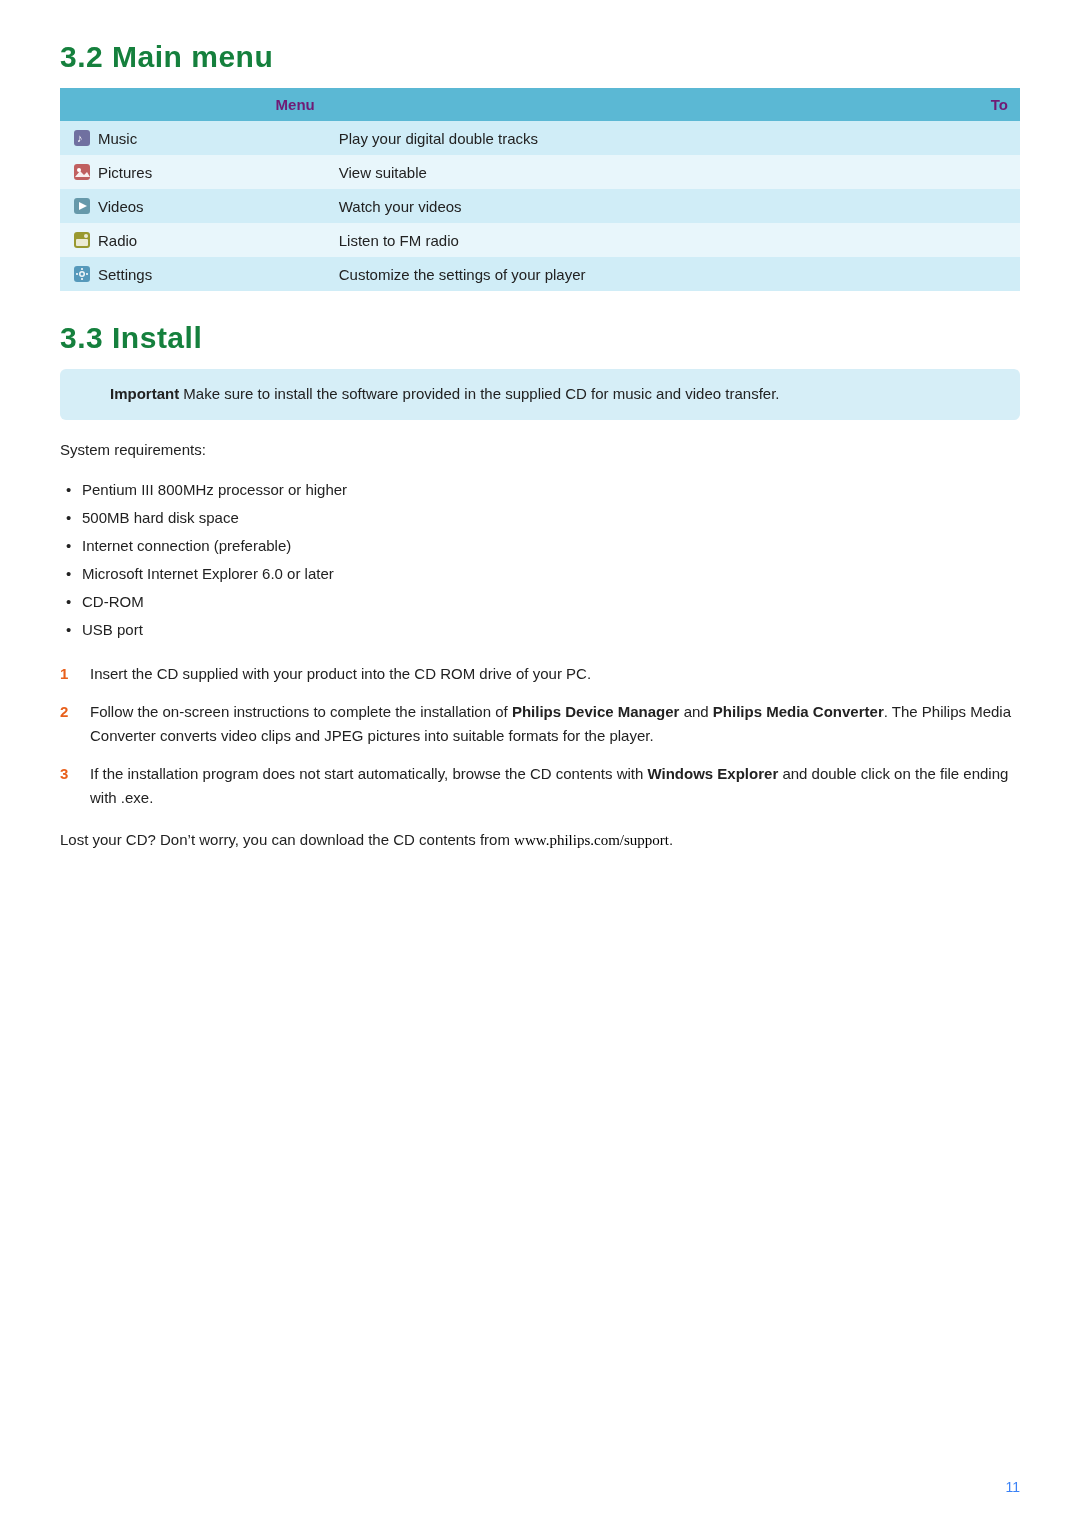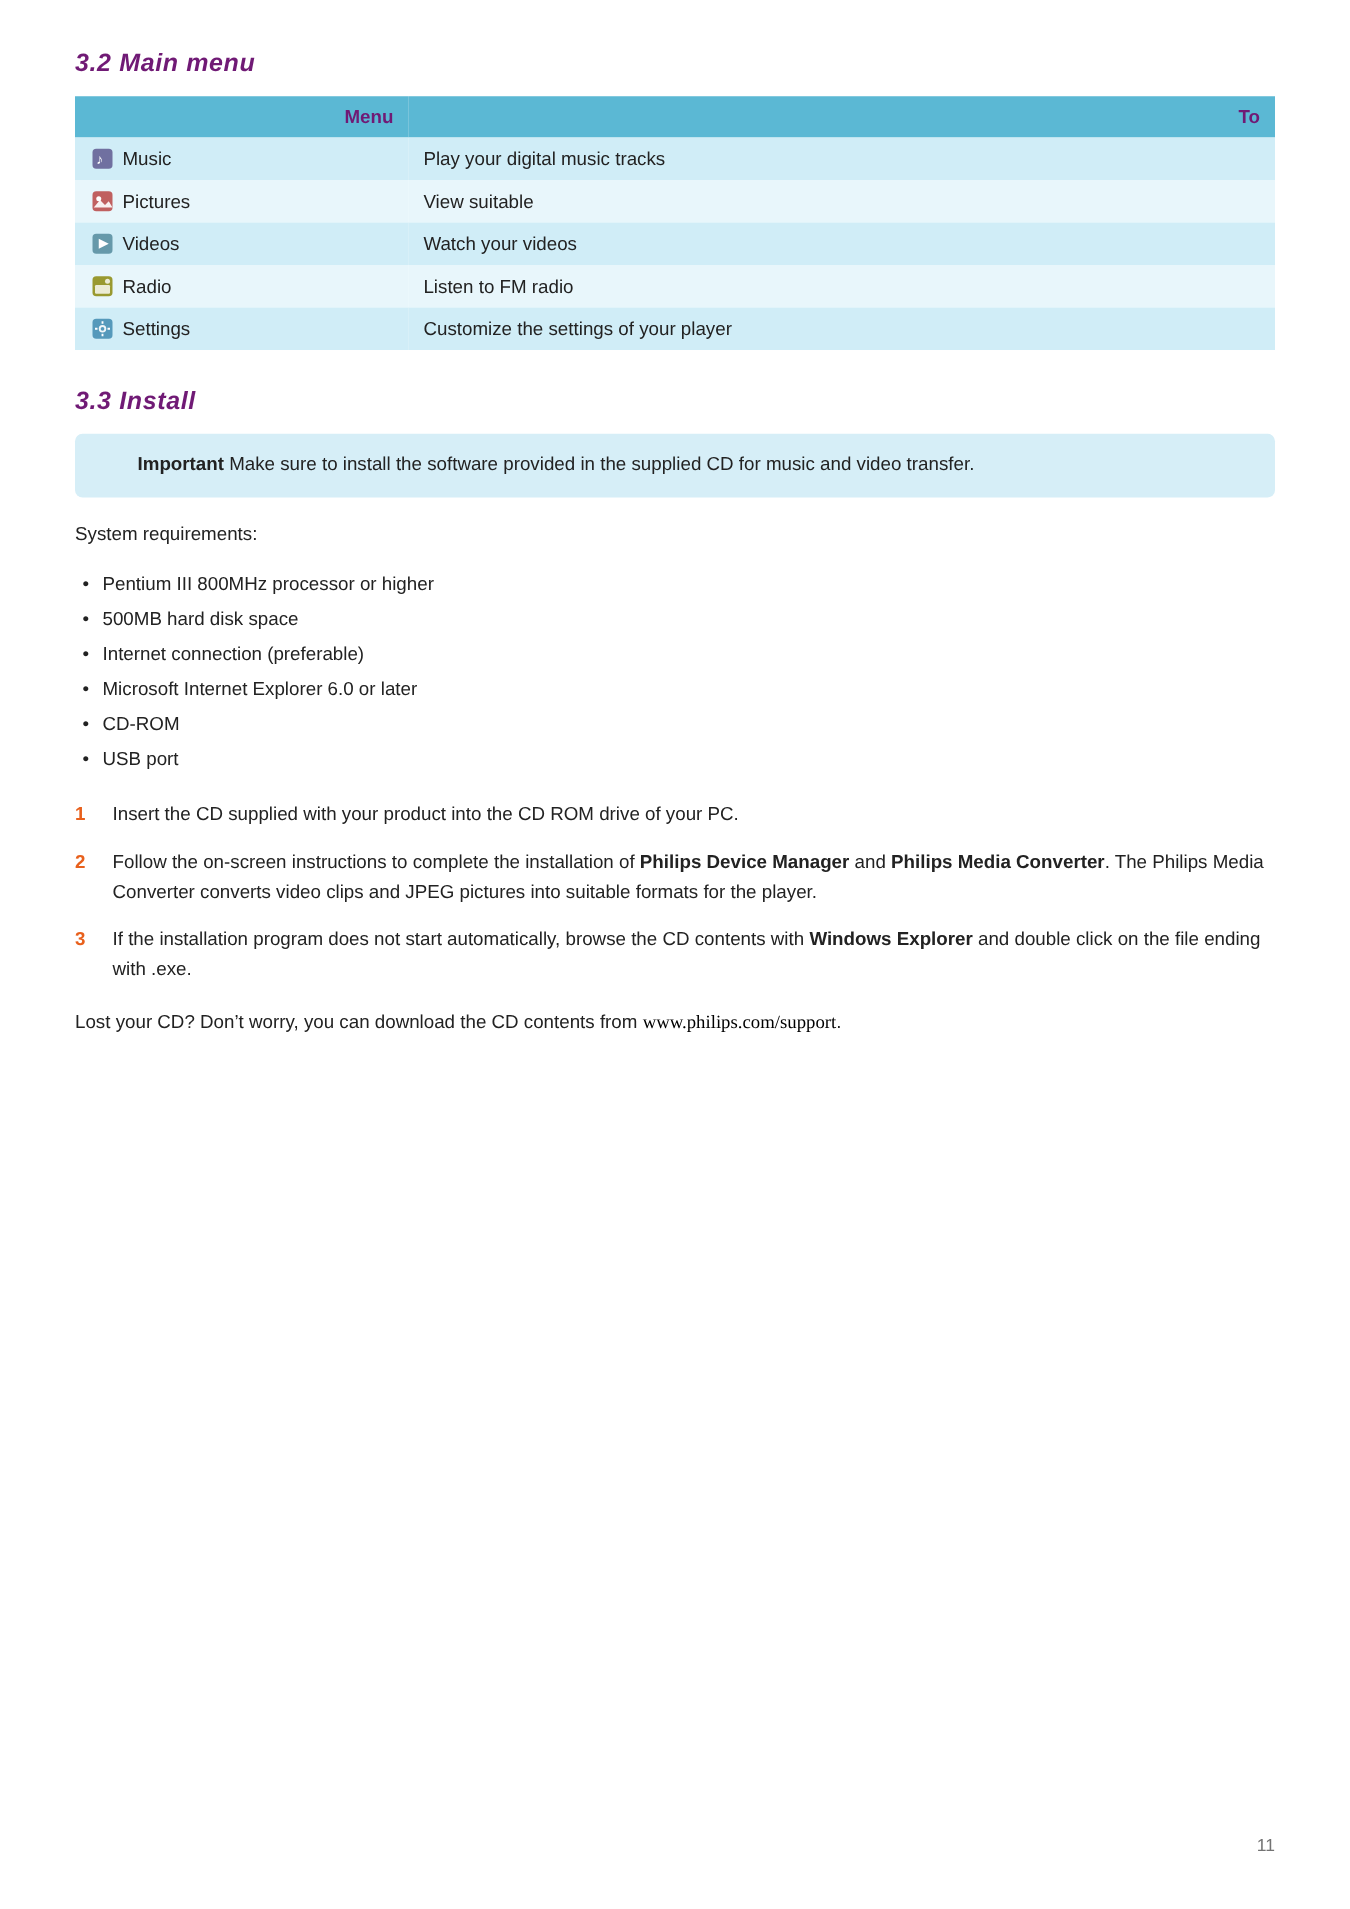--- a/index.html
+++ b/index.html
@@ -9,26 +9,25 @@
       color: #222;
       background: #fff;
       padding: 40px 60px 60px 60px;
       max-width: 1080px;
       min-height: 1527px;
       position: relative;
     }
 
     
     .section-heading {
-      font-size: 20px;
-      font-weight: bold;
-      color: #701a75;
+      font-size: 30px;
+      font-weight: bold;
+      color: #15803d;
       margin-bottom: 14px;
       letter-spacing: 0.5px;
-      font-style: italic;
     }
 
     
     .menu-table {
       width: 100%;
       border-collapse: collapse;
       margin-bottom: 30px;
     }
     .menu-table th {
       background-color: #5bb8d4;
@@ -122,24 +121,24 @@
     
     .link {
       color: #000000;
       text-decoration: none;
       font-family: Liberation Serif, serif;
     }
 
     
     .page-number {
       position: absolute;
-      bottom: 43px;
+      bottom: 32px;
       right: 60px;
       font-size: 14px;
-      color: #737373;
+      color: #3b82f6;
     }
 
     
     .menu-icon-img {
       width: 20px;
       height: 20px;
       display: inline-flex;
       align-items: center;
       justify-content: center;
       margin-right: 6px;
@@ -164,21 +163,21 @@
           <div class="menu-name-cell">
     <span class="menu-icon-img">
               <svg width="18" height="18" viewBox="0 0 18 18" fill="none">
       <rect x="1" y="1" width="16" height="16" rx="3" fill="#7070a0"></rect>
       <text x="4" y="13" fill="white" font-size="11" font-family="Arial">♪</text>
     </svg>
             </span>
     <span>Music</span>
   </div>
         </td>
-        <td>Play your digital music tracks</td>
+        <td>Play your digital double tracks</td>
       </tr>
       <tr>
         <td>
           <div class="menu-name-cell">
     <span class="menu-icon-img">
               <svg width="18" height="18" viewBox="0 0 18 18" fill="none">
       <rect x="1" y="1" width="16" height="16" rx="3" fill="#c06060"></rect>
       <circle cx="6" cy="7" r="2" fill="white"></circle>
       <polygon points="2,14 7,8 11,12 14,9 17,14" fill="white" opacity="0.9"></polygon>
     </svg>

